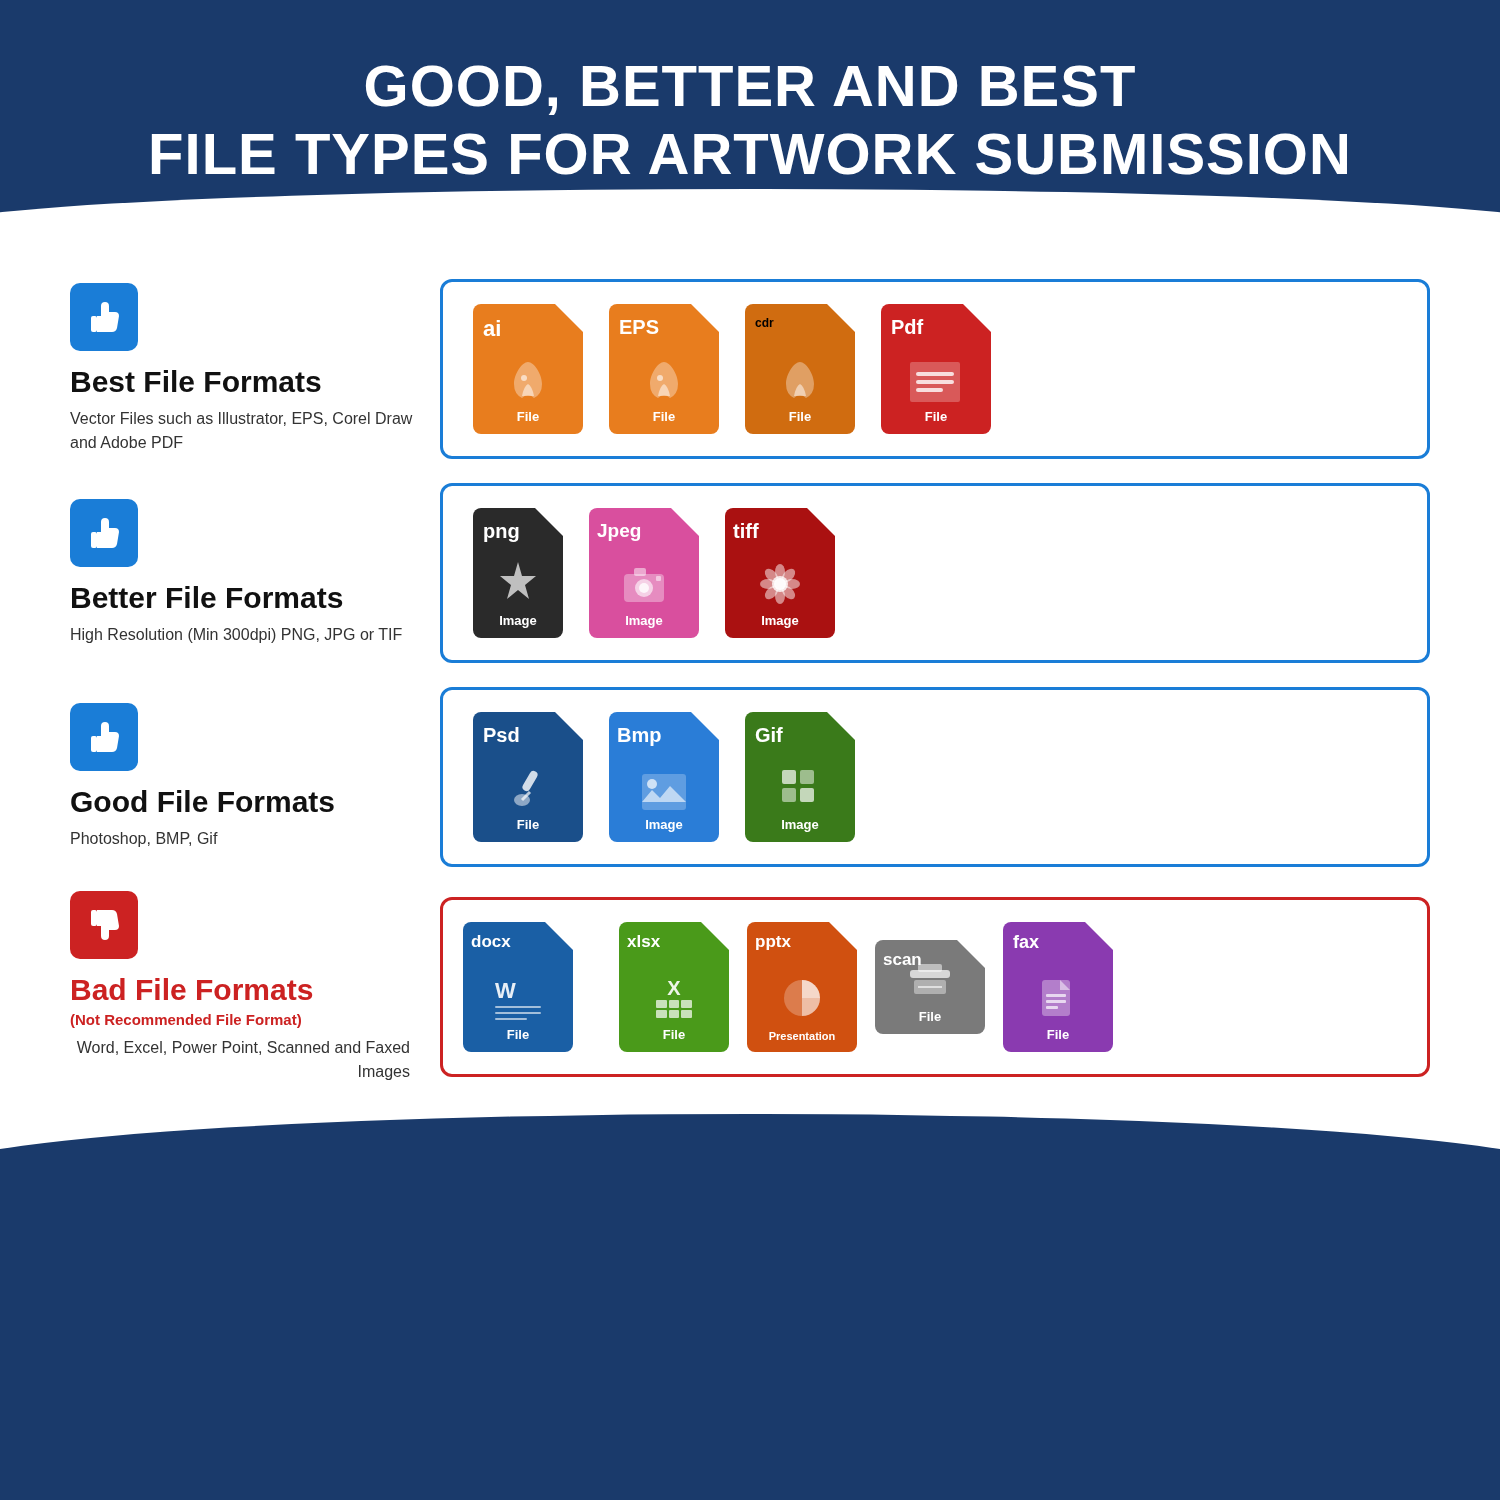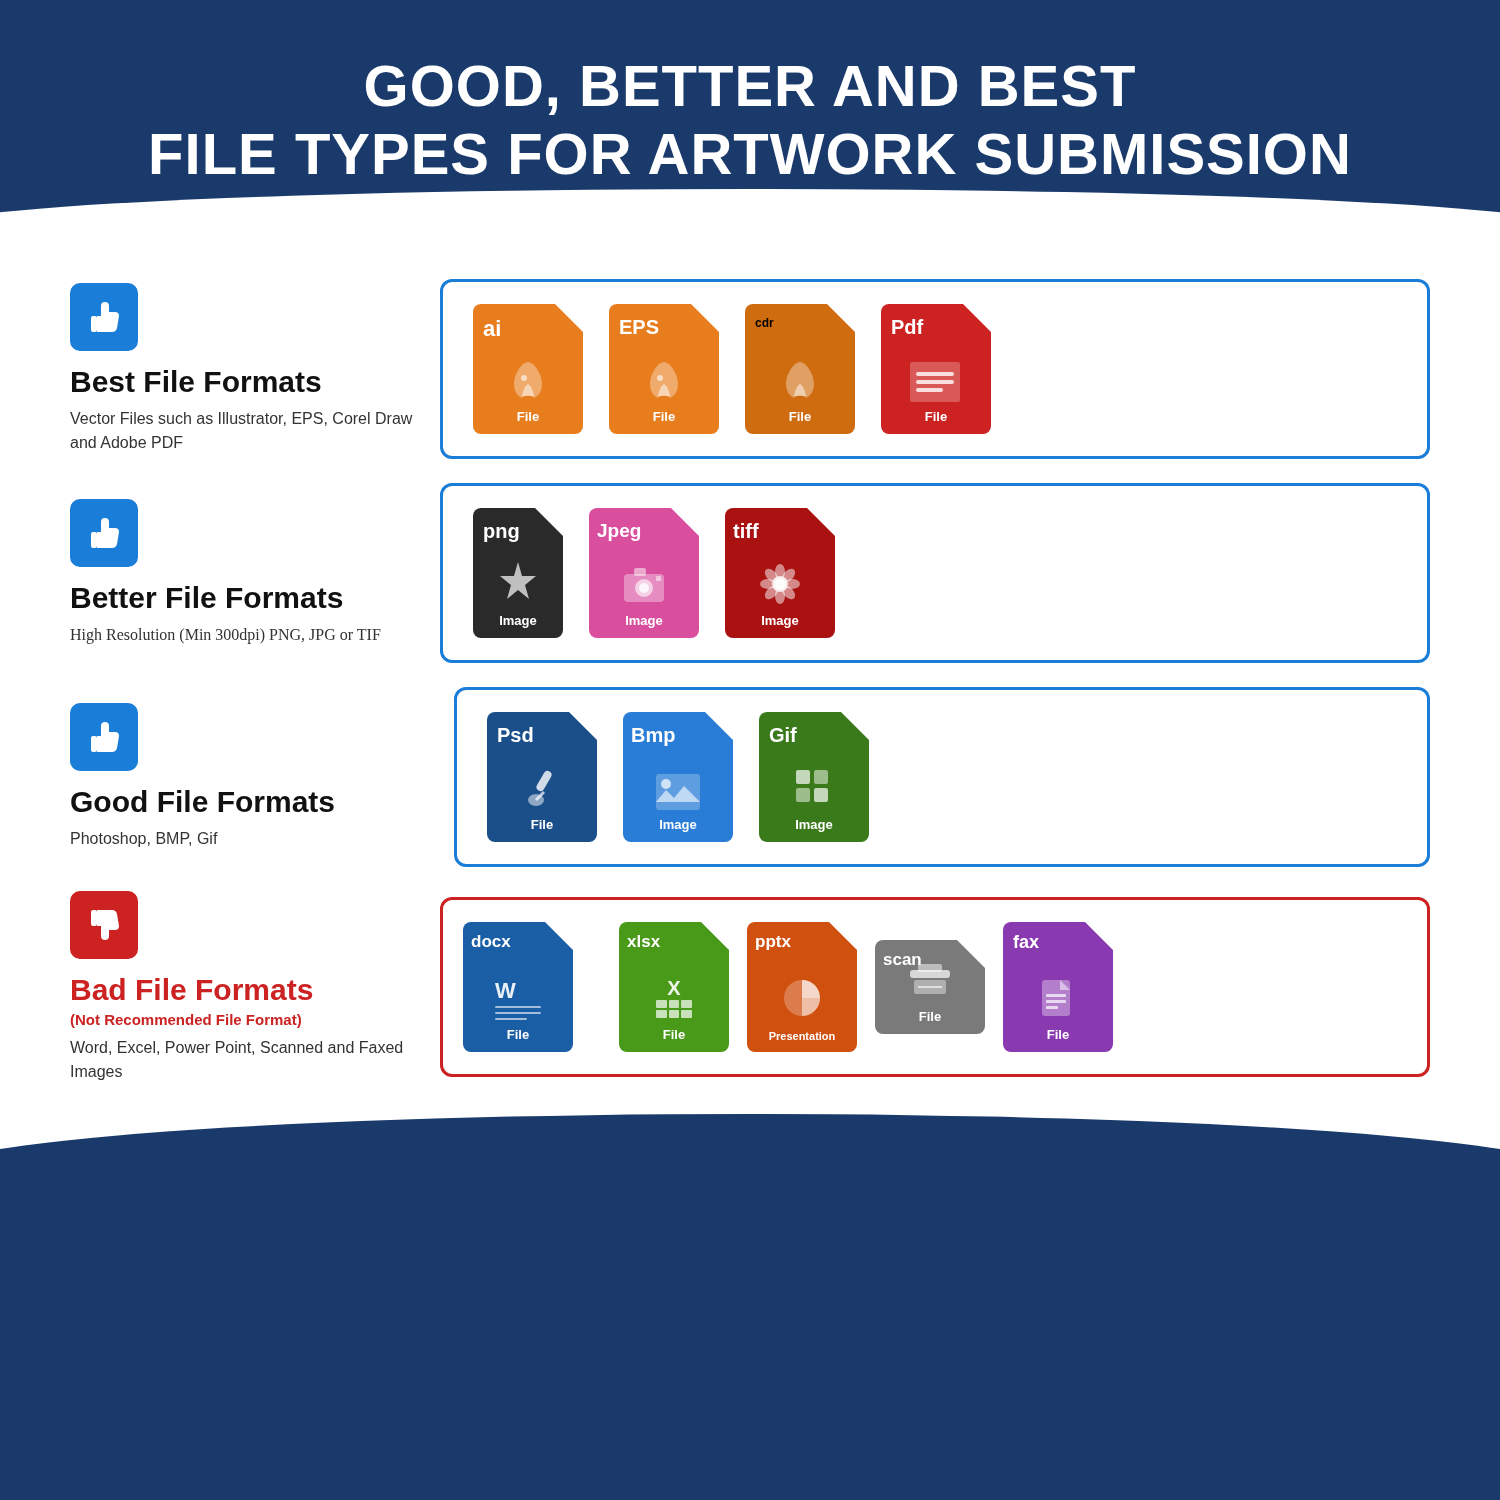--- a/index.html
+++ b/index.html
@@ -105,21 +105,21 @@
 
   <div style="display:flex; align-items:center; gap:0;">
     <div style="width:370px; display:flex; flex-direction:column; align-items:flex-start; padding-right:30px;">
       <div style="width:68px; height:68px; background:#1a7dd7; border-radius:10px; display:flex; align-items:center; justify-content:center; margin-bottom:14px;">
         <svg width="42" height="42" viewBox="0 0 42 42" fill="none">
           <path d="M18 20 L18 10 Q18 6 22 6 Q26 6 26 10 L26 16 L32 16 Q36 16 36 20 L34 32 Q33 36 29 36 L14 36 L14 20 Z" fill="white"></path>
           <rect x="8" y="20" width="6" height="16" rx="2" fill="white"></rect>
         </svg>
       </div>
       <div style="font-size:30px; font-weight:900; color:#111; margin-bottom:8px; font-family:Arial,sans-serif;">Better File Formats</div>
-      <div style="font-size:16px; color:#333; line-height:1.5; font-family:Liberation Serif, serif;">High Resolution (Min 300dpi) PNG, JPG or TIF</div>
+      <div style="font-size:16px; color:#333; line-height:1.5; font-family:Liberation Sans, sans-serif;">High Resolution (Min 300dpi) PNG, JPG or TIF</div>
     </div>
     <div style="flex:1; border:3px solid #1a7dd7; border-radius:12px; padding:22px 30px; display:flex; align-items:center; gap:26px; background:white; min-height:155px;">
 
       <div style="display:flex; flex-direction:column; align-items:center;">
         <div style="width:90px; height:130px; background:#2a2a2a; border-radius:8px 22px 8px 8px; position:relative; display:flex; align-items:flex-end; justify-content:center; padding-bottom:10px;">
           <div style="position:absolute; top:0; right:0; width:0; height:0; border-style:solid; border-width:0 28px 28px 0; border-color:transparent white transparent transparent;"></div>
           <span style="position:absolute; top:12px; left:10px; font-size:20px; font-weight:900; color:white; font-family:Arial,sans-serif;">png</span>
           <div style="position:absolute; bottom:28px; left:50%; transform:translateX(-50%); width:54px; height:54px; display:flex; align-items:center; justify-content:center;">
 
             <svg viewBox="0 0 54 54" width="54" height="54">
@@ -177,21 +177,21 @@
     <div style="width:370px; display:flex; flex-direction:column; align-items:flex-start; padding-right:30px;">
       <div style="width:68px; height:68px; background:#1a7dd7; border-radius:10px; display:flex; align-items:center; justify-content:center; margin-bottom:14px;">
         <svg width="42" height="42" viewBox="0 0 42 42" fill="none">
           <path d="M18 20 L18 10 Q18 6 22 6 Q26 6 26 10 L26 16 L32 16 Q36 16 36 20 L34 32 Q33 36 29 36 L14 36 L14 20 Z" fill="white"></path>
           <rect x="8" y="20" width="6" height="16" rx="2" fill="white"></rect>
         </svg>
       </div>
       <div style="font-size:30px; font-weight:900; color:#111; margin-bottom:8px; font-family:Arial,sans-serif;">Good File Formats</div>
       <div style="font-size:16px; color:#333; line-height:1.5; font-family:Arial,sans-serif;">Photoshop, BMP, Gif</div>
     </div>
-    <div style="flex:1; border:3px solid #1a7dd7; border-radius:12px; padding:22px 30px; display:flex; align-items:center; gap:26px; background:white; min-height:155px;margin-left:14px;">
+    <div style="flex:1; border:3px solid #1a7dd7; border-radius:12px; padding:22px 30px; display:flex; align-items:center; gap:26px; background:white; min-height:155px;">
 
       <div style="display:flex; flex-direction:column; align-items:center;">
         <div style="width:110px; height:130px; background:#1a4f8a; border-radius:8px 22px 8px 8px; position:relative; display:flex; align-items:flex-end; justify-content:center; padding-bottom:10px;">
           <div style="position:absolute; top:0; right:0; width:0; height:0; border-style:solid; border-width:0 28px 28px 0; border-color:transparent white transparent transparent;"></div>
           <span style="position:absolute; top:12px; left:10px; font-size:20px; font-weight:900; color:white; font-family:Arial,sans-serif;">Psd</span>
           <div style="position:absolute; bottom:28px; left:50%; transform:translateX(-50%); width:52px; height:52px; display:flex; align-items:center; justify-content:center;">
 
             <svg viewBox="0 0 52 52" width="52" height="52">
               <rect x="24" y="8" width="8" height="22" rx="4" transform="rotate(30,28,19)" fill="rgba(255,255,255,0.8)"></rect>
               <ellipse cx="20" cy="38" rx="8" ry="6" fill="rgba(255,255,255,0.5)"></ellipse>
@@ -231,21 +231,21 @@
               <rect x="26" y="26" width="14" height="14" rx="2" fill="rgba(255,255,255,0.7)"></rect>
             </svg>
           </div>
           <span style="color:white; font-size:13px; font-weight:600; font-family:Arial,sans-serif; z-index:1;">Image</span>
         </div>
       </div>
     </div>
   </div>
 
   <div style="display:flex; align-items:center; gap:0;">
-    <div style="width:370px; display:flex; flex-direction:column; align-items:flex-start; padding-right:30px;">
+    <div style="width:370px; display:flex; flex-direction:column; align-items:flex-start; padding-right:30px;text-align:right;">
       <div style="width:68px; height:68px; background:#cc2222; border-radius:10px; display:flex; align-items:center; justify-content:center; margin-bottom:14px;">
         <svg width="42" height="42" viewBox="0 0 42 42" fill="none">
           <path d="M18 22 L18 32 Q18 36 22 36 Q26 36 26 32 L26 26 L32 26 Q36 26 36 22 L34 10 Q33 6 29 6 L14 6 L14 22 Z" fill="white"></path>
           <rect x="8" y="6" width="6" height="16" rx="2" fill="white"></rect>
         </svg>
       </div>
       <div style="font-size:30px; font-weight:900; color:#cc2222; margin-bottom:4px; font-family:Arial,sans-serif;">Bad File Formats</div>
       <div style="font-size:15px; color:#cc2222; font-weight:700; margin-bottom:8px; font-family:Arial,sans-serif;">(Not Recommended File Format)</div>
       <div style="font-size:16px; color:#333; line-height:1.5; font-family:Arial,sans-serif;">Word, Excel, Power Point, Scanned and Faxed Images</div>
     </div>

